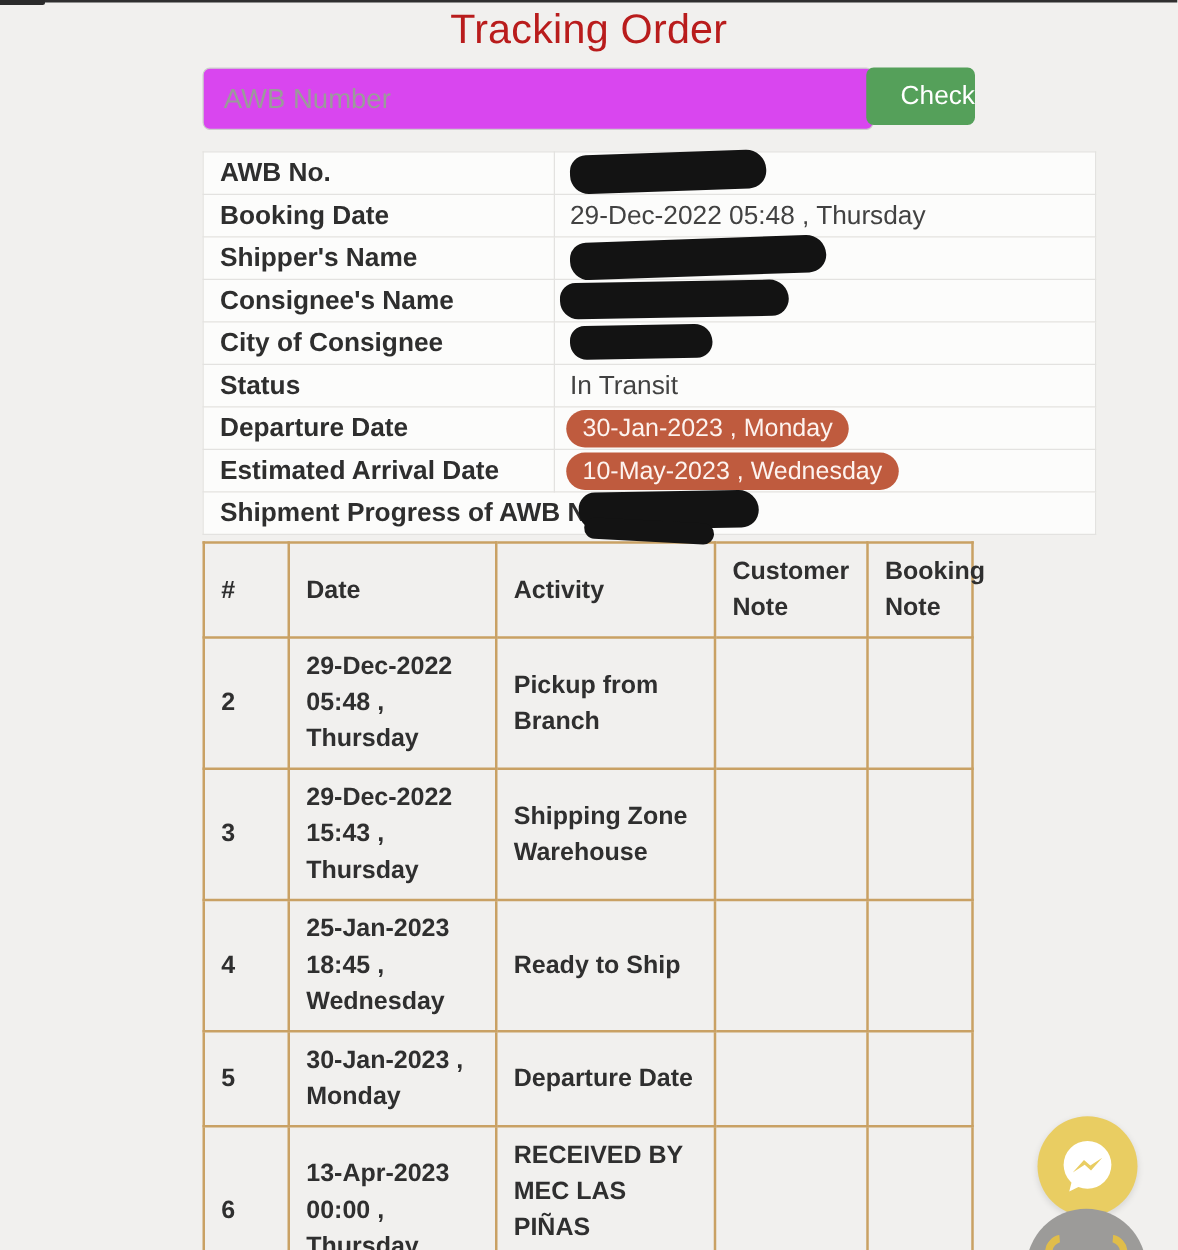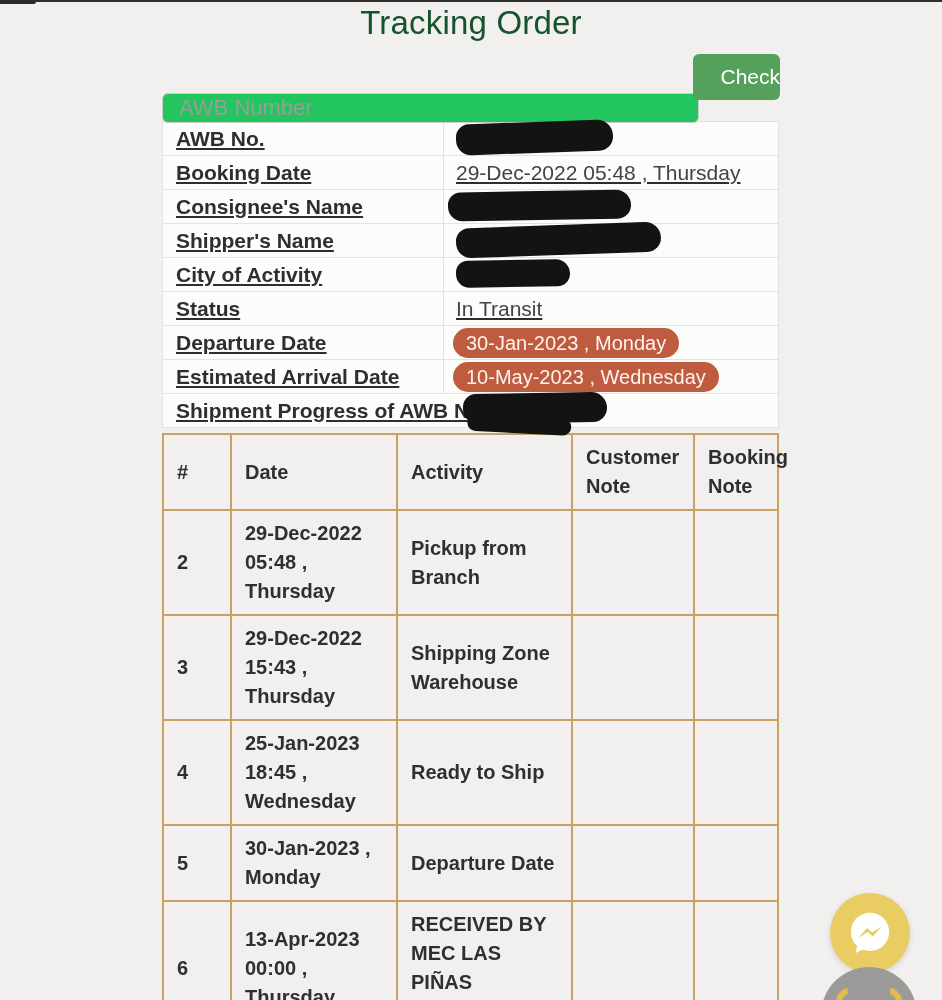--- a/index.html
+++ b/index.html
@@ -21,43 +21,41 @@
     font-family:"Liberation Sans","DejaVu Sans",sans-serif;
     background:var(--page-bg);
     position:relative;
     overflow:hidden;
     color:var(--text-dark);
   }
   .top-edge{position:absolute;top:0;left:0;width:100%;height:2px;background:#2f2f2f;}
   .top-edge-stub{position:absolute;top:0;left:0;width:36px;height:4px;background:#2b2b2b;border-radius:0 0 2px 0;}
   .content{width:618px;margin:0 auto;position:relative;}
   h1.title{
-    font-size:33px;font-weight:400;color:#14532d;
+    font-size:33px;font-weight:400;color:#b91c1c;
     text-align:center;margin-top:4px;margin-bottom:12px;letter-spacing:.2px;
   }
   
   .search-row{display:flex;width:100%;height:46px;margin-bottom:21px;}
   .search-row input{
-    flex:1;height:30px;border:1px solid #cdcdcd;border-radius:6px;
-    padding:0 16px;font-size:22px;color:#3c3c3c;background:#22c55e;outline:none;
+    flex:1;height:50px;border:1px solid #cdcdcd;border-radius:6px;
+    padding:0 16px;font-size:22px;color:#3c3c3c;background:#d946ef;outline:none;
     font-family:inherit;
-    margin-top:39px;
   }
   .search-row input::placeholder{color:#9b9b9b;}
   .check-btn{
     width:87px;height:46px;margin-left:-6px;border:none;border-radius:6px;
     background:var(--green);color:#fff;font-size:21px;cursor:pointer;
     font-family:inherit;
     text-align:right;
   }
   
   table.details{
-    width:617px;border-collapse:collapse;table-layout:fixed;
+    width:715px;border-collapse:collapse;table-layout:fixed;
     background:var(--cell-bg);
-    text-decoration:underline;
   }
   table.details th,table.details td{
     border:1px solid var(--line);height:34px;vertical-align:middle;
     font-size:21px;white-space:nowrap;overflow:visible;
   }
   table.details th{
     width:281px;text-align:left;font-weight:700;color:var(--text-dark);
     padding-left:13px;
   }
   table.details td{color:var(--text-val);font-weight:400;padding-left:12px;}
@@ -133,29 +131,29 @@
     <tbody>
         <tr>
           <th>AWB No.</th>
           <td><span class="redact" style="width: 157px; height: 31px; transform: rotate(-2deg);"></span></td>
         </tr>
         <tr>
           <th>Booking Date</th>
           <td>29-Dec-2022 05:48 , Thursday</td>
         </tr>
         <tr>
+          <th>Shipper's Name</th>
+          <td><span class="redact" style="width: 205px; height: 30px; transform: rotate(-2deg);"></span></td>
+        </tr>
+        <tr>
           <th>Consignee's Name</th>
           <td><span class="redact" style="width: 183px; height: 29px; transform: rotate(-1deg); margin-left: -8px;"></span></td>
         </tr>
         <tr>
-          <th>Shipper's Name</th>
-          <td><span class="redact" style="width: 205px; height: 30px; transform: rotate(-2deg);"></span></td>
-        </tr>
-        <tr>
-          <th>City of Activity</th>
+          <th>City of Consignee</th>
           <td><span class="redact" style="width: 114px; height: 27px; transform: rotate(-1deg);"></span></td>
         </tr>
         <tr>
           <th>Status</th>
           <td>In Transit</td>
         </tr>
         <tr>
           <th>Departure Date</th>
           <td><span class="badge">30-Jan-2023 , Monday</span></td>
         </tr>

